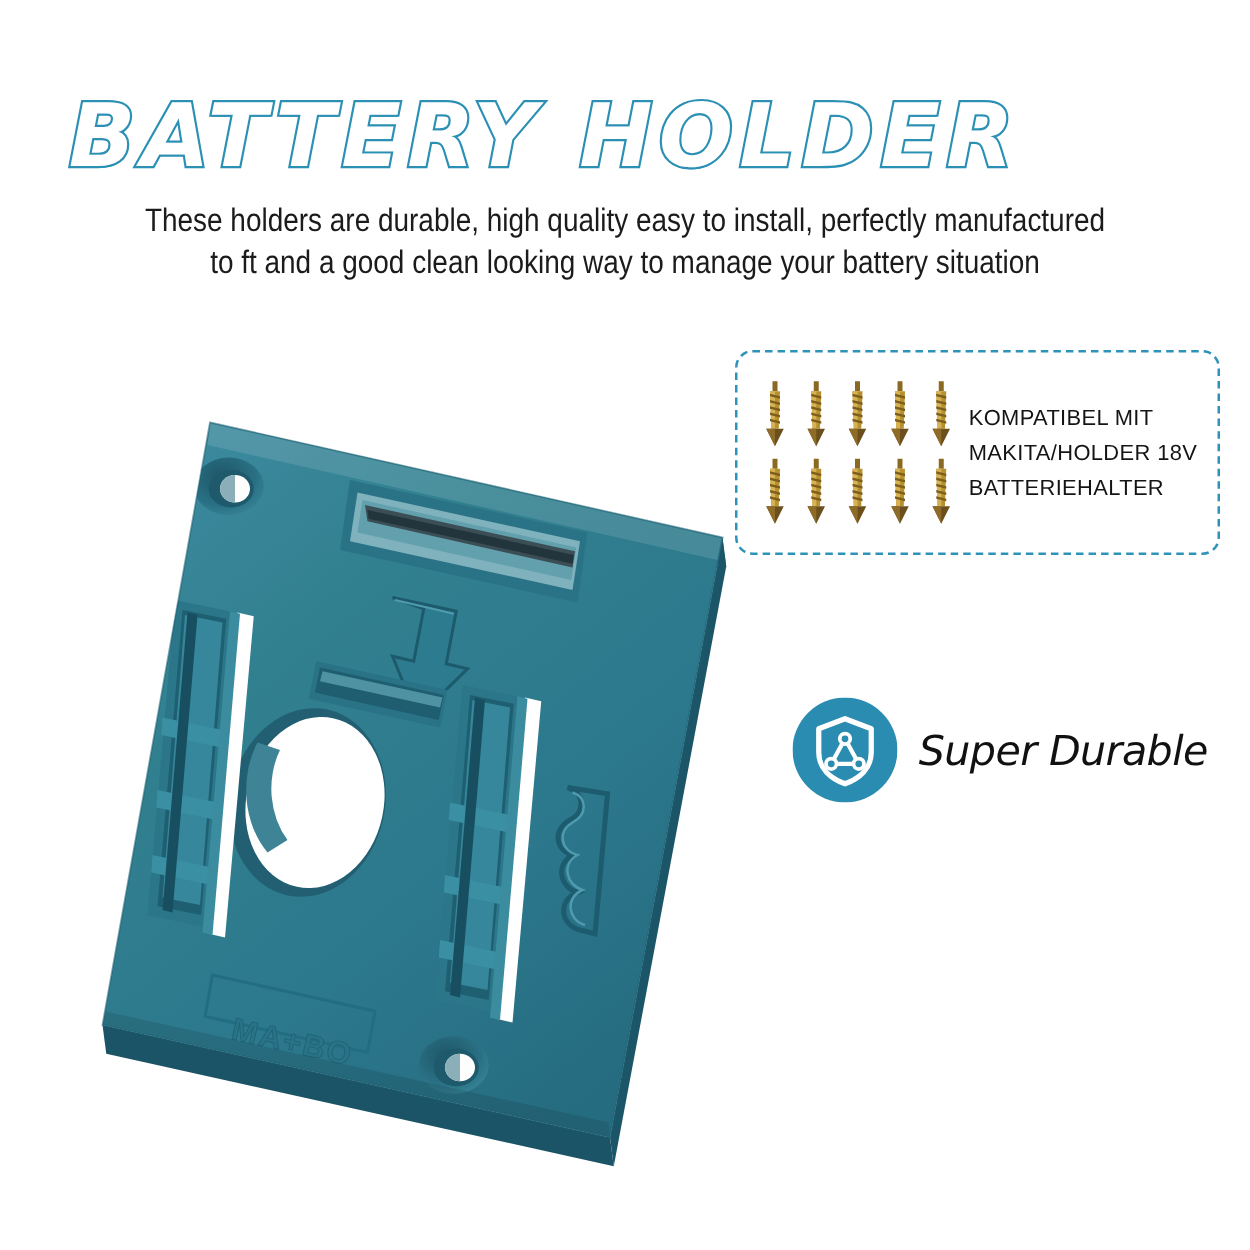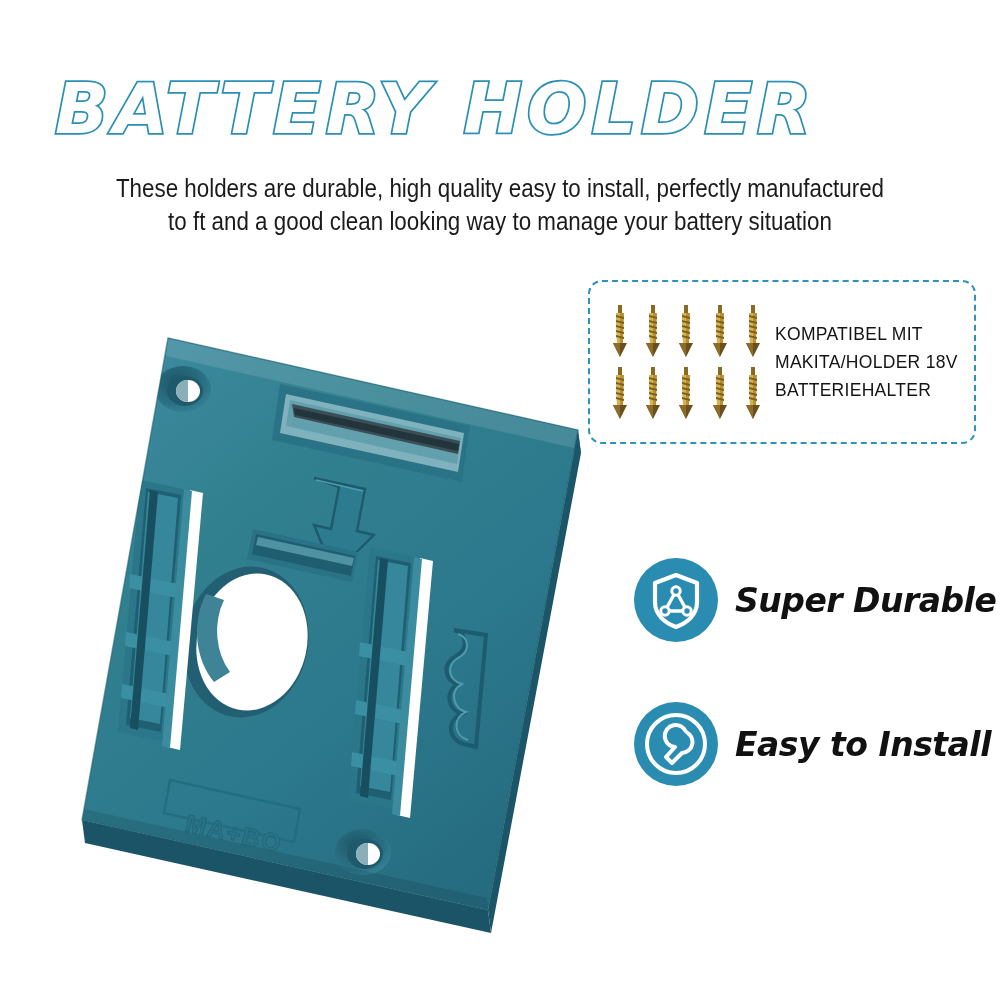--- a/index.html
+++ b/index.html
@@ -35,21 +35,21 @@
     paint-order: stroke fill;
     text-shadow:
        1px 0 0 #2b90b4, -1px 0 0 #2b90b4,
        0 1px 0 #2b90b4, 0 -1px 0 #2b90b4;
     white-space: nowrap;
   }
 
   
   #subtitle-block {
     position: absolute;
-    top: 172px;
+    top: 160px;
     left: 50px;
     width: 900px;
     text-align: center;
   }
   .subtitle-line {
     font-family: "Liberation Sans Narrow", "Liberation Sans", sans-serif;
     font-size: 26px;
     line-height: 33px;
     color: #1b1b1b;
     transform: scaleX(0.86);
@@ -112,21 +112,21 @@
     margin-bottom: 40px;
   }
   .feature-row:last-child { margin-bottom: 0; }
   .feature-icon {
     width: 84px;
     height: 84px;
     flex: 0 0 84px;
   }
   .feature-label {
     font-family: "DejaVu Sans", sans-serif;
-    font-weight: 700;
+    font-weight: 400;
     font-style: italic;
     font-size: 33px;
     letter-spacing: -0.5px;
     color: #111111;
     margin-left: 17px;
     white-space: nowrap;
     text-align: right;
   }
 
   
@@ -470,24 +470,15 @@
       <circle cx="42" cy="42" r="42" fill="#2a8cb0"></circle>
       <path d="M 42,17 L 63,25 L 63,44 C 63,57 53,65 42,69 C 31,65 21,57 21,44 L 21,25 Z" fill="none" stroke="#ffffff" stroke-width="4.2" stroke-linejoin="round"></path>
       <path d="M 42,33 L 53,53 L 31,53 Z" fill="none" stroke="#ffffff" stroke-width="3.4" stroke-linejoin="round"></path>
       <circle cx="42" cy="33" r="4.2" fill="#2a8cb0" stroke="#ffffff" stroke-width="3"></circle>
       <circle cx="53" cy="53" r="4.2" fill="#2a8cb0" stroke="#ffffff" stroke-width="3"></circle>
       <circle cx="31" cy="53" r="4.2" fill="#2a8cb0" stroke="#ffffff" stroke-width="3"></circle>
     </svg>
     <div class="feature-label">Super Durable</div>
   </div>
 
-  <div class="feature-row">
-    <svg class="feature-icon" viewBox="0 0 84 84">
-      <circle cx="42" cy="42" r="42" fill="#2a8cb0"></circle>
-      <circle cx="42" cy="42" r="29" fill="none" stroke="#ffffff" stroke-width="4"></circle>
-      <path d="M 52,30 a 11,11 0 1 0 -11,15 L 32,55 l 6,6 l 10,-10 a 11,11 0 0 0 4,-21 Z" fill="none" stroke="#ffffff" stroke-width="4" stroke-linejoin="round" stroke-linecap="round"></path>
-      <path d="M 46,26 L 53,33 L 47,39 L 40,32 Z" fill="#2a8cb0"></path>
-    </svg>
-    <div class="feature-label">Easy to Install</div>
-  </div>
 
 
 </div>
 
 </body></html>

